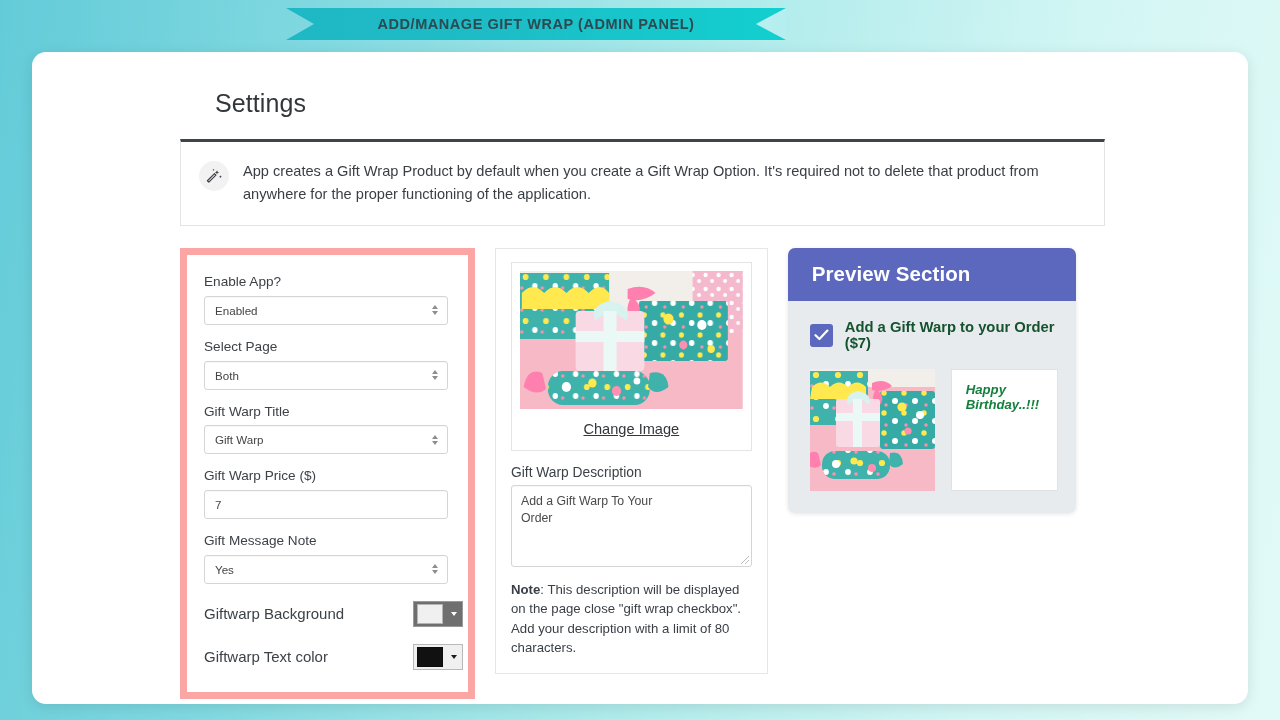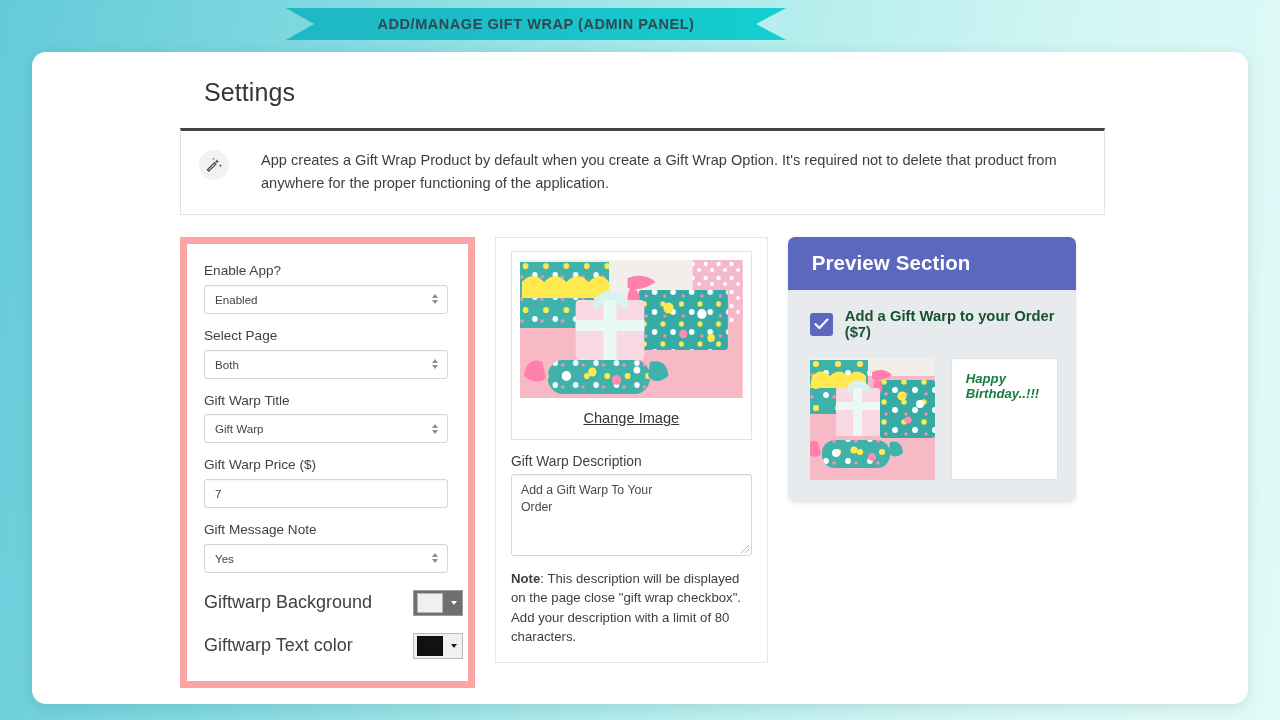--- a/index.html
+++ b/index.html
@@ -36,37 +36,37 @@
   
   .page-card {
     position: absolute; left: 32px; top: 52px;
     width: 1216px; height: 652px;
     background: #ffffff; border-radius: 14px;
     box-shadow: 0 3px 14px rgba(0,0,0,.10);
     overflow: hidden;
   }
 
   .page-title {
-    margin: 0; padding: 26px 0 0 172px;
+    margin: 11px; padding: 26px 0 0 172px;
     font-size: 25px; font-weight: 400; color: #31373d;
     letter-spacing: .1px;
   }
 
   .content-area { padding: 0 172px 0 148px; }
 
   
   .info-banner {
     margin-top: 21px; margin-left: 0; width: 925px;
     background: #fff;
     border-top: 3px solid #3f444b;
     border-left: 1px solid #e3e3e3;
     border-right: 1px solid #e3e3e3;
     border-bottom: 1px solid #e3e3e3;
     padding: 18px 22px 20px 18px;
-    display: flex; gap: 32px; align-items: flex-start;
+    display: flex; gap: 14px; align-items: flex-start;
   }
   .info-icon {
     flex: 0 0 auto; width: 30px; height: 30px; border-radius: 50%;
     background: #f2f2f2; display: flex; align-items: center; justify-content: center;
     margin-top: 1px;
   }
   .info-text {
     font-size: 14.6px; color: #3a3f45; line-height: 1.55; max-width: 845px;
   }
 
@@ -109,21 +109,21 @@
     border-left: 3.5px solid transparent; border-right: 3.5px solid transparent;
   }
   .stepper i.up { border-bottom: 4px solid #8d8d8d; }
   .stepper i.dn { border-top: 4px solid #8d8d8d; }
 
   
   .color-row {
     display: flex; align-items: center; justify-content: space-between;
     width: 259px; margin-top: 17px;
   }
-  .color-row .field-label { margin-bottom: 0; font-size: 18px; }
+  .color-row .field-label { margin-bottom: 0; font-size: 15px; }
   .swatch-btn {
     display: flex; align-items: center; height: 26px;
     border: 1px solid #9a9a9a;
   }
   .swatch-btn.dark-frame { background: #6f6f6f; }
   .swatch-btn.light-frame { background: #f0f0f0; border-color: #b9b9b9; }
   .swatch-chip { width: 26px; height: 20px; margin: 0 3px; border: 1px solid rgba(0,0,0,.25); }
   .swatch-arrow {
     width: 16px; display: flex; align-items: center; justify-content: center;
   }

